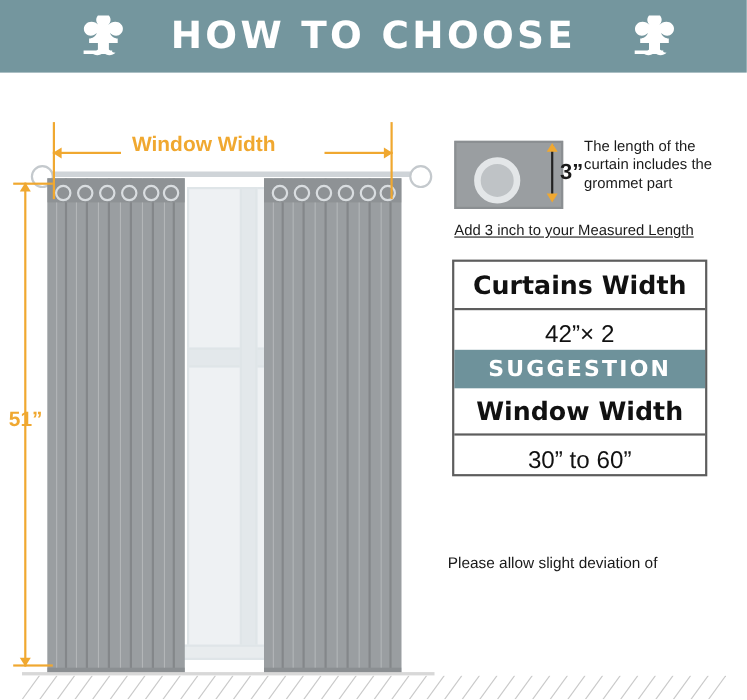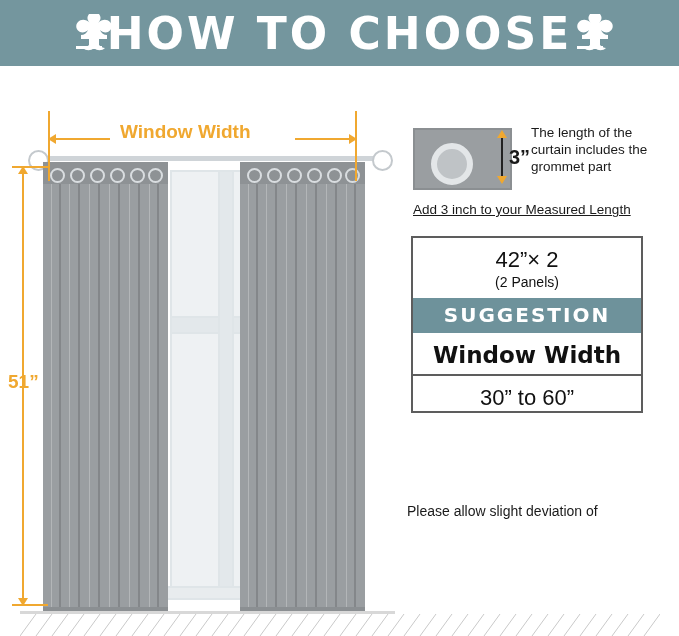--- a/index.html
+++ b/index.html
@@ -28,21 +28,21 @@
   }
   #header-title {
     position: absolute;
     left: 0; top: 0;
     width: 679px;
     height: 66px;
     display: flex;
     align-items: center;
     justify-content: center;
     color: #ffffff;
-    font-size: 44px;
+    font-size: 34px;
     font-weight: bold;
     letter-spacing: 3px;
     font-family: "DejaVu Sans", sans-serif;
   }
   .fleur {
     position: absolute;
     top: 12px;
     width: 54px;
     height: 44px;
     color: #ffffff;
@@ -496,22 +496,22 @@
       <span class="big-grommet"></span>
     </div>
     <div id="grommet-arrow"></div>
     <div class="arrowhead ah-up" style="left:92px; top:64px;"></div>
     <div class="arrowhead ah-down" style="left:92px; top:110px;"></div>
     <div id="grommet-dim">3”</div>
     <div id="grommet-caption">The length of the curtain includes the grommet part</div>
     <div id="grommet-note">Add 3 inch to your Measured Length</div>
 
     <div id="card">
+      <div class="card-row" id="card-curtains-width">Curtains Width</div>
       <div class="card-row" id="card-width-value">42”× 2</div>
-      <div class="card-row" id="card-panels">(2 Panels)</div>
       <div class="card-row" id="card-suggestion">SUGGESTION</div>
       <div class="card-row" id="card-window-width">Window Width</div>
       <div class="card-row" id="card-range">30” to 60”</div>
     </div>
 
     <div id="footnote">
       <div>Please allow slight deviation of</div>
     </div>
   </div>
 </div>

